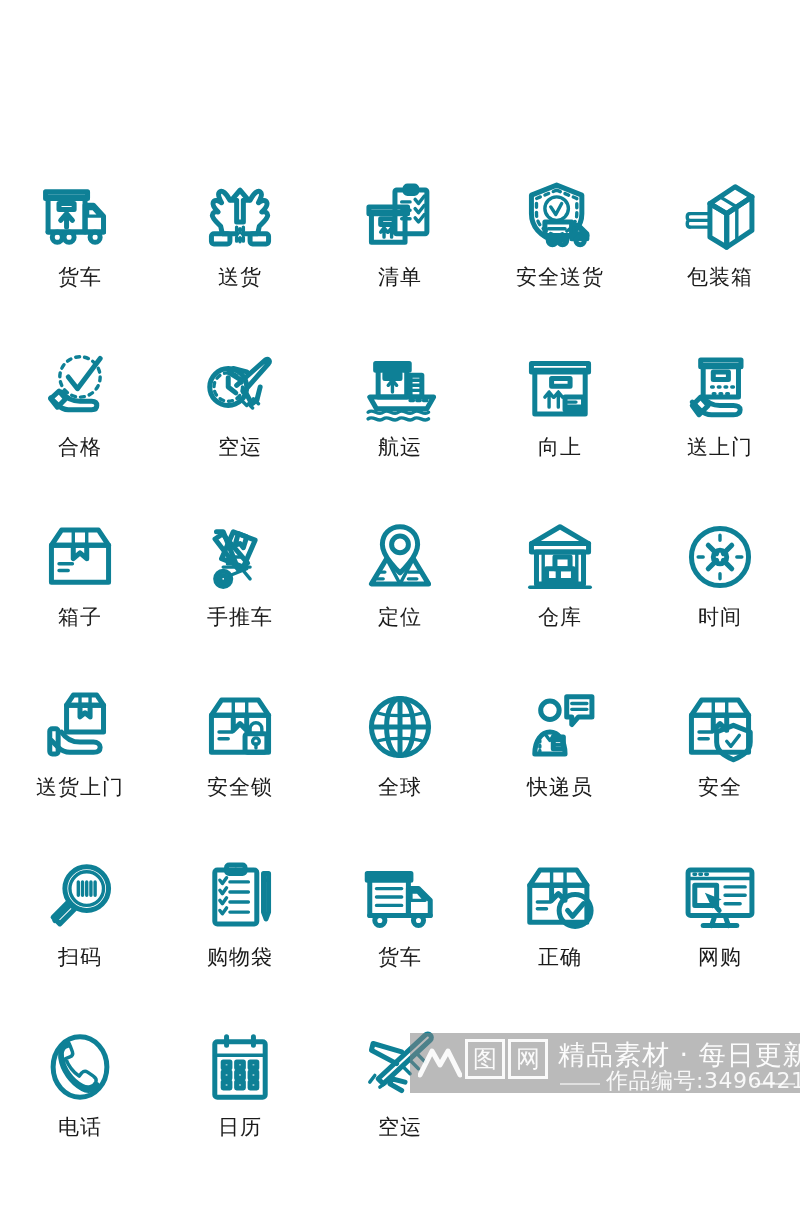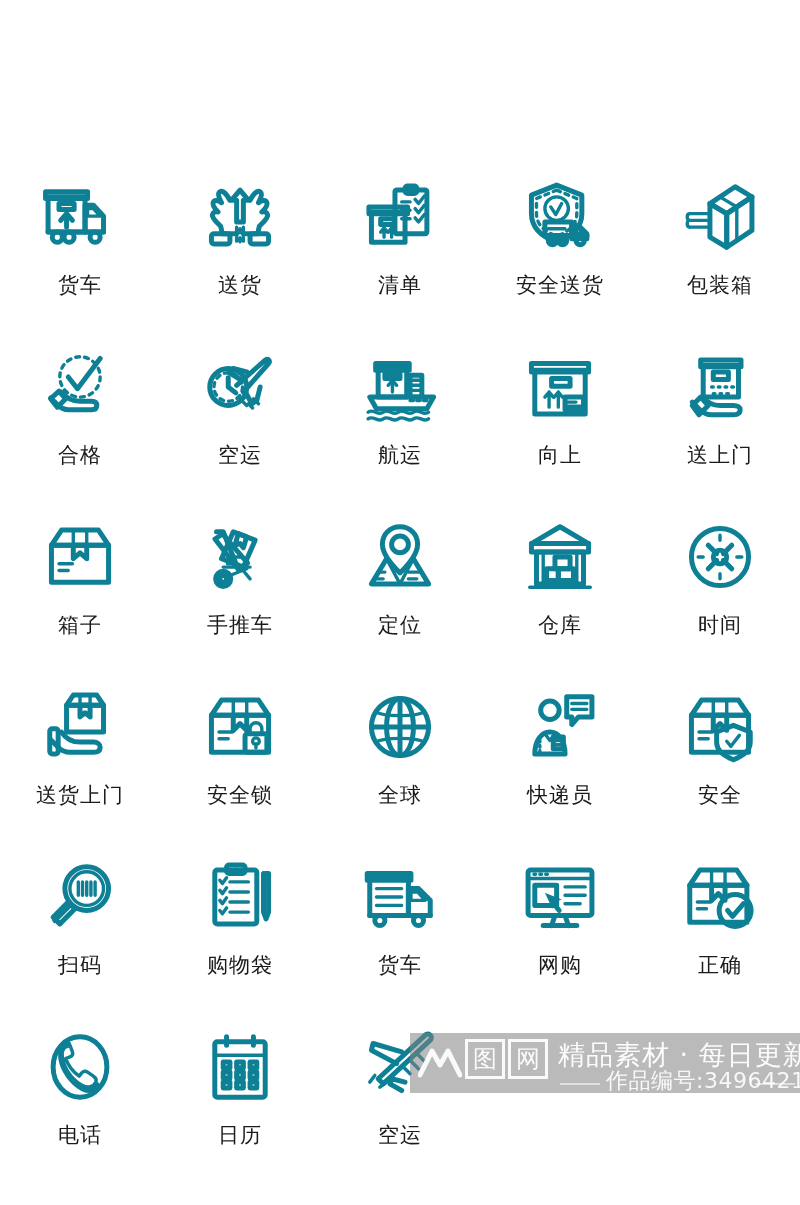--- a/index.html
+++ b/index.html
@@ -38,21 +38,21 @@
     stroke:#0e8096;
     stroke-width:5;
     stroke-linecap:round;
     stroke-linejoin:round;
     vector-effect:non-scaling-stroke;
   }
   .glyph svg .fillp{fill:#0e8096;stroke:none;}
   .glyph svg .thin{stroke-width:3.4;}
   .glyph svg .dash{stroke-width:3.4;stroke-dasharray:4 5;}
   .label{
-    margin-top:12px;
+    margin-top:4px;
     font-size:21px;
     line-height:26px;
     color:#1b1b1b;
     letter-spacing:1px;
     white-space:nowrap;
     font-family:"DejaVu Sans","Liberation Sans",sans-serif;
   }
 
   
   #watermark{
@@ -429,46 +429,46 @@
           <path d="M14 72 h72"></path>
           <circle cx="26" cy="78" r="6"></circle>
           <circle cx="72" cy="78" r="6"></circle>
         </svg>
       </div>
       <div class="label">货车</div>
     </div>
     <div class="cell">
       <div class="glyph">
         <svg viewBox="0 0 100 100" xmlns="http://www.w3.org/2000/svg" aria-hidden="true">
+          <path d="M14 36 L26 18 h44 l12 18 Z"></path>
+          <rect x="14" y="36" width="68" height="44"></rect>
+          <path d="M40 18 v18 M56 18 v18" class="thin"></path>
+          <path d="M40 36 h16 v18 l-8 -8 -8 8 Z"></path>
+          <path d="M23 56 h16 M23 64 h11" class="thin"></path>
+          <circle cx="68" cy="66" r="19" fill="#ffffff"></circle>
+          <path d="M59 66 l6 7 13 -15"></path>
+        </svg>
+      </div>
+      <div class="label">正确</div>
+    </div>
+    <div class="cell">
+      <div class="glyph">
+        <svg viewBox="0 0 100 100" xmlns="http://www.w3.org/2000/svg" aria-hidden="true">
           <rect x="12" y="18" width="76" height="54" rx="3"></rect>
           <path d="M12 28 h76" class="thin"></path>
           <path d="M19 23 h2 M26 23 h2 M33 23 h2" class="thin"></path>
           <rect x="20" y="36" width="26" height="24"></rect>
           <path d="M32 45 l20 8 -8 3 -3 8 Z" class="fillp"></path>
           <path d="M41 56 l8 10" stroke-width="5"></path>
           <path d="M56 38 h24 M56 48 h24 M56 58 h18" class="thin"></path>
           <path d="M44 72 l-4 12 M56 72 l4 12"></path>
           <path d="M30 84 h40"></path>
         </svg>
       </div>
       <div class="label">网购</div>
-    </div>
-    <div class="cell">
-      <div class="glyph">
-        <svg viewBox="0 0 100 100" xmlns="http://www.w3.org/2000/svg" aria-hidden="true">
-          <path d="M14 36 L26 18 h44 l12 18 Z"></path>
-          <rect x="14" y="36" width="68" height="44"></rect>
-          <path d="M40 18 v18 M56 18 v18" class="thin"></path>
-          <path d="M40 36 h16 v18 l-8 -8 -8 8 Z"></path>
-          <path d="M23 56 h16 M23 64 h11" class="thin"></path>
-          <circle cx="68" cy="66" r="19" fill="#ffffff"></circle>
-          <path d="M59 66 l6 7 13 -15"></path>
-        </svg>
-      </div>
-      <div class="label">正确</div>
     </div>
     <div class="cell">
       <div class="glyph">
         <svg viewBox="0 0 100 100" xmlns="http://www.w3.org/2000/svg" aria-hidden="true">
           <ellipse cx="50" cy="50" rx="32" ry="36"></ellipse>
           <path d="M36 24 c-6 2 -8 8 -7 14 2 14 12 28 24 34 6 3 13 2 16 -4 1 -3 0 -5 -3 -7 l-7 -5 c-3 -2 -5 -1 -7 1 l-3 4 c-7 -5 -13 -13 -16 -21 l5 -2 c3 -1 4 -3 3 -6 l-3 -8 c-1 -3 -3 -4 -6 -3 Z" class="thin"></path>
           <path d="M36 24 c-7 1 -10 8 -9 15 2 15 13 30 26 37 7 4 14 2 17 -5" stroke-width="5"></path>
         </svg>
       </div>
       <div class="label">电话</div>

